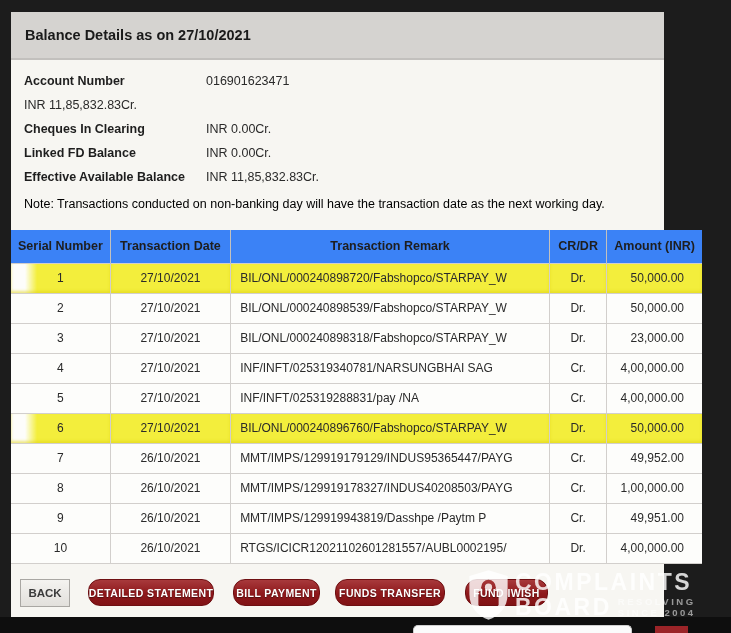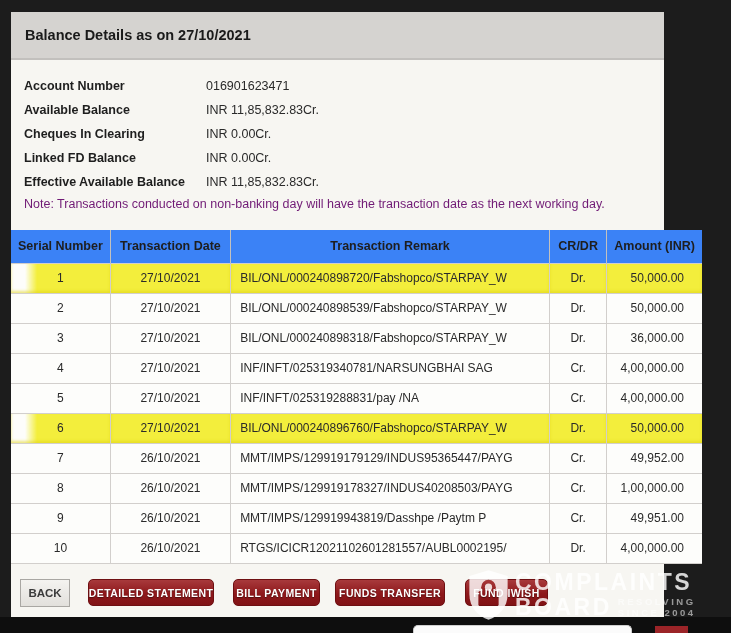--- a/index.html
+++ b/index.html
@@ -12,25 +12,25 @@
     position: absolute; left: 11px; top: 12px; width: 653px; height: 605px;
     background: #f7f6f2;
   }
   .panel-header {
     height: 48px; background: #d5d3d0; border-bottom: 2px solid #c2c0bd;
     display: flex; align-items: center; padding-left: 14px;
   }
   .panel-title { font-size: 14.5px; font-weight: bold; color: #1a1a1a; }
 
   .account { padding: 14px 0 0 13px; }
-  .acct-row { display: flex; height: 24px; align-items: center; }
+  .acct-row { display: flex; height: 24px; }
   .acct-label { width: 182px; font-size: 12.5px; font-weight: bold; color: #1e1e1e; }
   .acct-value { font-size: 12.5px; color: #2a2a2a; }
 
-  .note { margin: 3px 0 0 13px; font-size: 12.5px; color: #701a75; height: 16px; }
+  .note { margin: 3px 0 0 13px; font-size: 12.5px; color: #000000; height: 16px; }
 
   table.tx { margin-top: 17px; width: 691px; border-collapse: collapse; table-layout: fixed; }
   .tx th {
     height: 33px; background: #3b82f6; font-size: 12.5px; font-weight: bold; color: #1e1e1e;
     text-align: center; border-left: 1px solid #c3c1be;
   }
   .tx th:first-child { border-left: none; }
   .tx td {
     height: 30px; font-size: 12px; color: #2a2a2a; background: #fdfdfb;
     border-top: 1px solid #d2cfcc; border-left: 1px solid #d2cfcc;
@@ -49,21 +49,21 @@
   tr.hl td.c-serial { background: linear-gradient(90deg, #fdfdfb 0 14px, #f3ee3c 26px); }
 
   .buttons { display: flex; align-items: center; margin-top: 15px; height: 28px; }
   .btn { display: flex; align-items: center; justify-content: center; cursor: pointer; }
   .btn-back {
     margin-left: 9px; width: 50px; height: 28px;
     background: linear-gradient(#f4f3f0, #e2e0dc); border: 1px solid #a9a7a3;
     font-size: 11.5px; font-weight: bold; color: #3b3b3b;
   }
   .btn-red {
-    height: 27px; padding: 1px 10px; border-radius: 5px;
+    height: 27px; padding: 1px 10px; border-radius: 12px;
     background: linear-gradient(#a83a3c, #8e181b 55%, #801215);
     border: 1px solid #6e0f12;
     color: #ffffff; font-size: 10.5px; font-weight: bold; letter-spacing: 0.4px;
     text-shadow: 0 1px 1px rgba(0,0,0,0.45); white-space: nowrap;
   }
   .btn-ds { margin-left: 18px; width: 126px; }
   .btn-ft { margin-left: 15px; width: 110px; }
   .btn-bp { margin-left: 19px; width: 87px; }
   .btn-fi { margin-left: 20px; width: 83px; }
 
@@ -97,21 +97,20 @@
     <div class="panel-header">
       <span class="panel-title">Balance Details as on 27/10/2021</span>
     </div>
 
     <div class="account">
       <div class="acct-row">
         <span class="acct-label">Account Number</span>
         <span class="acct-value">016901623471</span>
       </div>
       <div class="acct-row">
-        <span class="acct-label">Available Balance</span>
         <span class="acct-value">INR 11,85,832.83Cr.</span>
       </div>
       <div class="acct-row">
         <span class="acct-label">Cheques In Clearing</span>
         <span class="acct-value">INR 0.00Cr.</span>
       </div>
       <div class="acct-row">
         <span class="acct-label">Linked FD Balance</span>
         <span class="acct-value">INR 0.00Cr.</span>
       </div>
@@ -146,21 +145,21 @@
     <td class="c-date">27/10/2021</td>
     <td class="c-remark">BIL/ONL/000240898539/Fabshopco/STARPAY_W</td>
     <td class="c-crdr">Dr.</td>
     <td class="c-amount">50,000.00</td>
   </tr>
           <tr>
     <td class="c-serial">3</td>
     <td class="c-date">27/10/2021</td>
     <td class="c-remark">BIL/ONL/000240898318/Fabshopco/STARPAY_W</td>
     <td class="c-crdr">Dr.</td>
-    <td class="c-amount">36,000.00</td>
+    <td class="c-amount">23,000.00</td>
   </tr>
           <tr>
     <td class="c-serial">4</td>
     <td class="c-date">27/10/2021</td>
     <td class="c-remark">INF/INFT/025319340781/NARSUNGBHAI SAG</td>
     <td class="c-crdr">Cr.</td>
     <td class="c-amount">4,00,000.00</td>
   </tr>
           <tr>
     <td class="c-serial">5</td>

